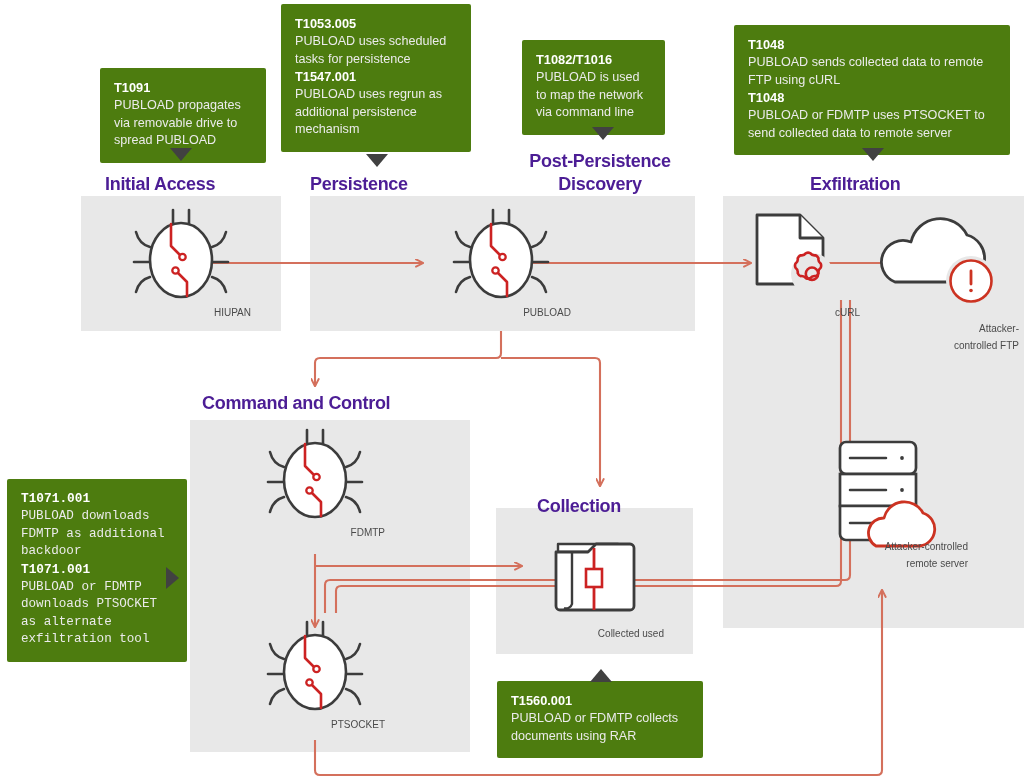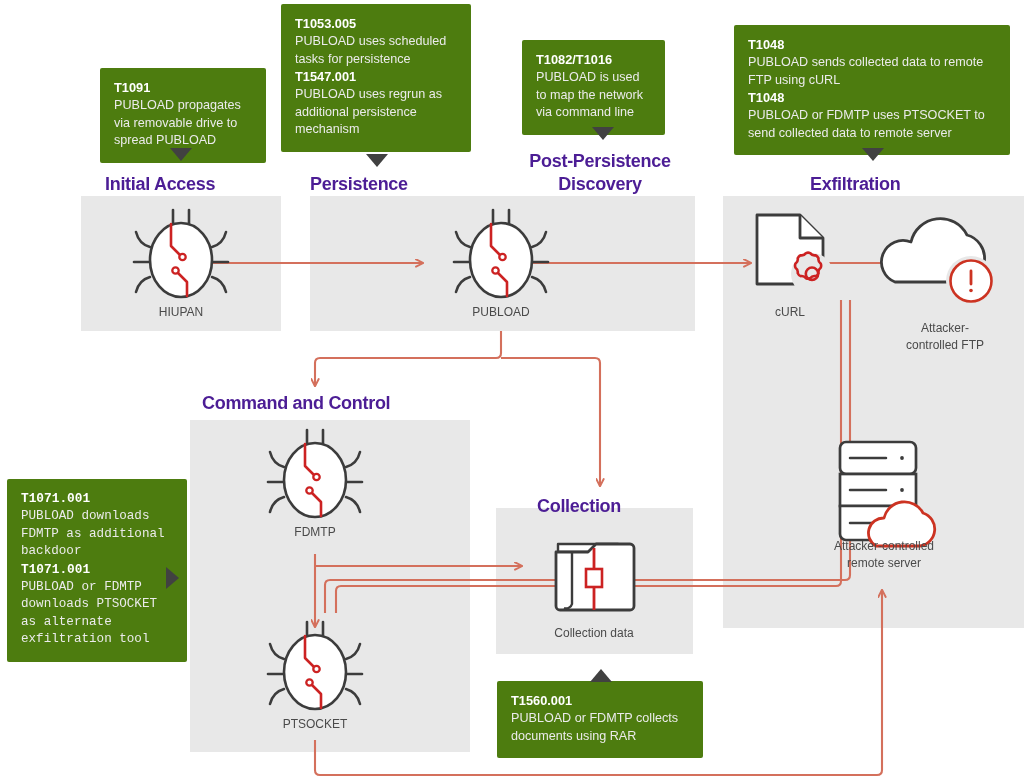--- a/index.html
+++ b/index.html
@@ -8,22 +8,22 @@
   #stage{position:relative;width:1024px;height:784px;background:#fff;}
   svg#canvas{position:absolute;left:0;top:0;width:1024px;height:784px;}
 
   
   .phase-title{position:absolute;color:#4c1d95;font-weight:bold;
     font-size:18px;line-height:23px;letter-spacing:-0.3px;
     font-family:"Liberation Sans","DejaVu Sans",sans-serif;
     white-space:pre-line;}
 
   
-  .node-cap{position:absolute;color:#4a4a4a;font-size:12px;
-    line-height:17px;text-align:center;white-space:pre-line;}
+  .node-cap{position:absolute;color:#4a4a4a;font-size:10px;
+    line-height:17px;text-align:right;white-space:pre-line;}
 
   
   .callout{position:absolute;background:#4d7c0f;color:#ebebeb;
     border-radius:2px;padding:11px 14px 13px 14px;
     font-size:12.6px;line-height:17.5px;box-sizing:border-box;}
   .callout .tid{font-weight:bold;color:#ffffff;display:block;
     font-size:12.8px;line-height:18px;}
   .callout .txt{display:block;}
   .callout .blk+.blk{margin-top:8px;}
   .tail{position:absolute;width:0;height:0;}
@@ -230,21 +230,21 @@
 
   <div class="node-cap" style="left:720px;top:304px;width:140px;">cURL</div>
 
   <div class="node-cap" style="left:871px;top:320px;width:148px;">Attacker-
 controlled FTP</div>
 
   <div class="node-cap" style="left:245px;top:524px;width:140px;">FDMTP</div>
 
   <div class="node-cap" style="left:245px;top:716px;width:140px;">PTSOCKET</div>
 
-  <div class="node-cap" style="left:524px;top:625px;width:140px;">Collection data</div>
+  <div class="node-cap" style="left:524px;top:625px;width:140px;">Collected used</div>
 
   <div class="node-cap" style="left:800px;top:538px;width:168px;">Attacker-controlled
 remote server</div>
 
   <div class="callout" style="left:100px;top:68px;width:166px;">
     <span class="blk">
       <span class="tid">T1091</span>
       <span class="txt">PUBLOAD propagates via removable drive to spread PUBLOAD</span>
     </span>
   </div>

